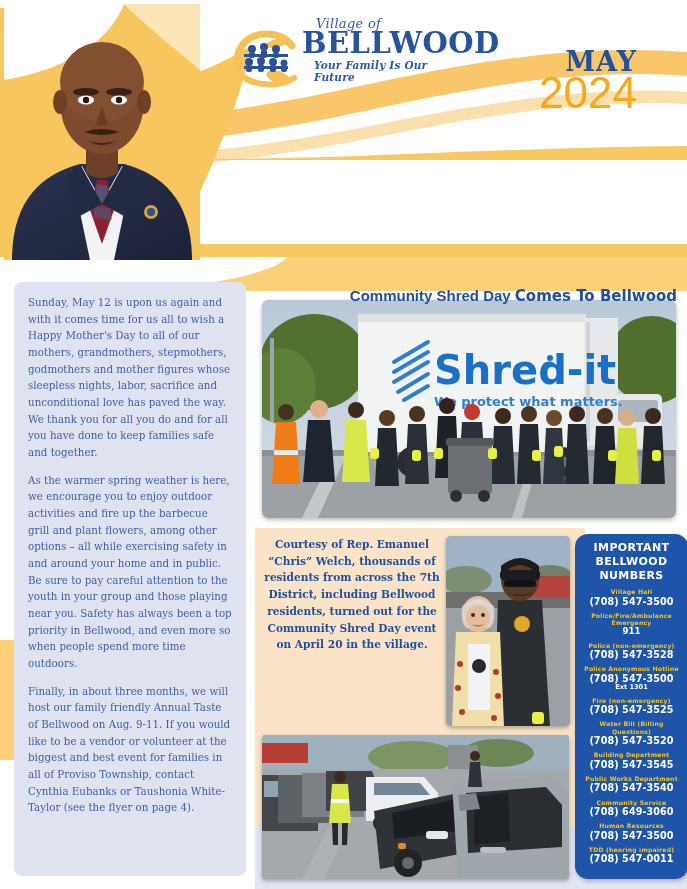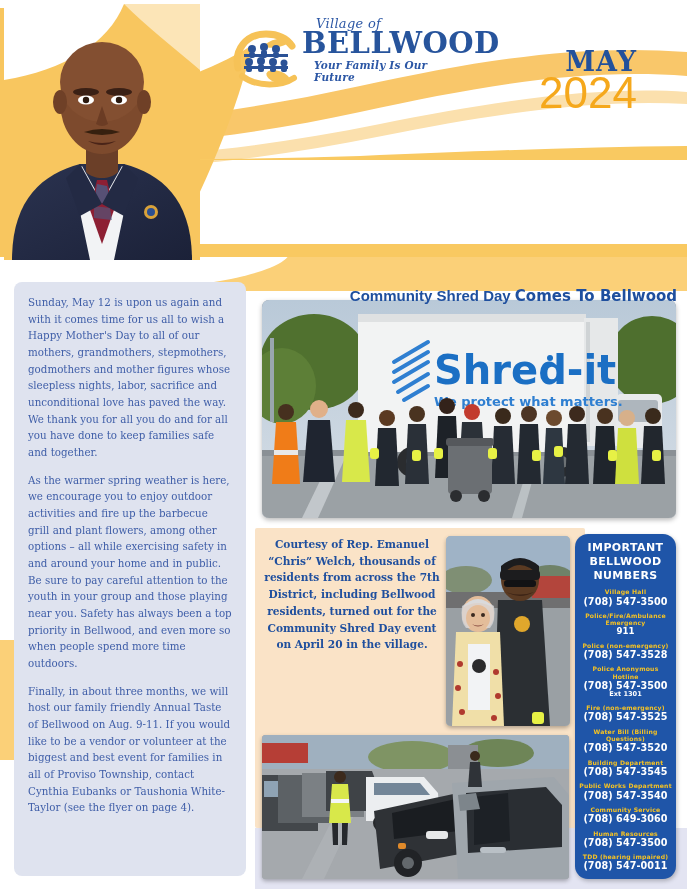--- a/index.html
+++ b/index.html
@@ -165,21 +165,21 @@
     position:absolute; left:255px; top:528px; width:330px; height:300px;
     background:#fae3c7; z-index:3; border-radius:2px;
   }
   .lav-panel {
     position:absolute; left:255px; top:828px; width:432px; height:61px;
     background:#e3e4f2; z-index:2;
   }
 
   
   .numbers-box {
-    position:absolute; left:575px; top:534px; width:101px; height:345px;
+    position:absolute; left:575px; top:534px; width:113px; height:345px;
     background:#1f55a8; border-radius:13px; z-index:6;
     padding:7px 4px 6px 4px; overflow:hidden;
     box-shadow:1px 2px 4px rgba(0,0,0,.25);
   }
   .numbers-title {
     font-family:"DejaVu Sans", sans-serif; font-weight:700; font-size:11px;
     color:#ffffff; text-align:center; line-height:1.28; letter-spacing:.4px;
     margin-bottom:5px;
   }
   .num-entry { text-align:center; margin-bottom:5px; }

